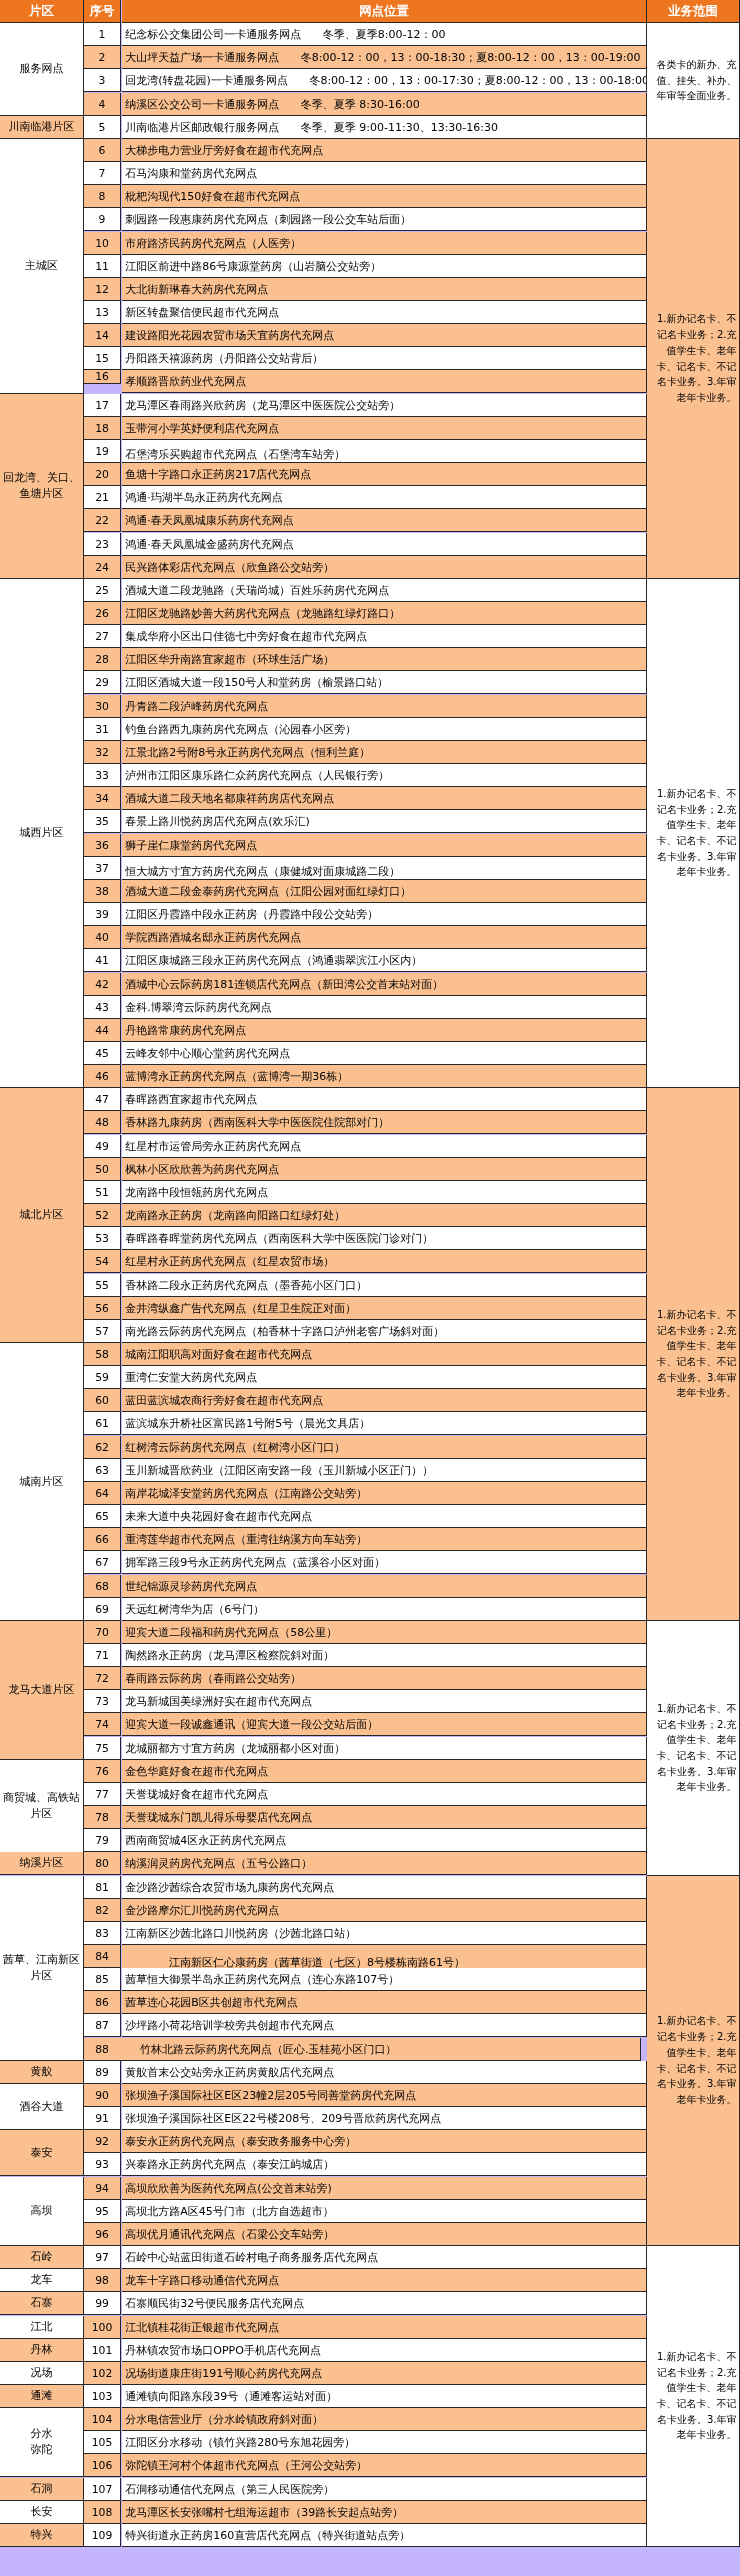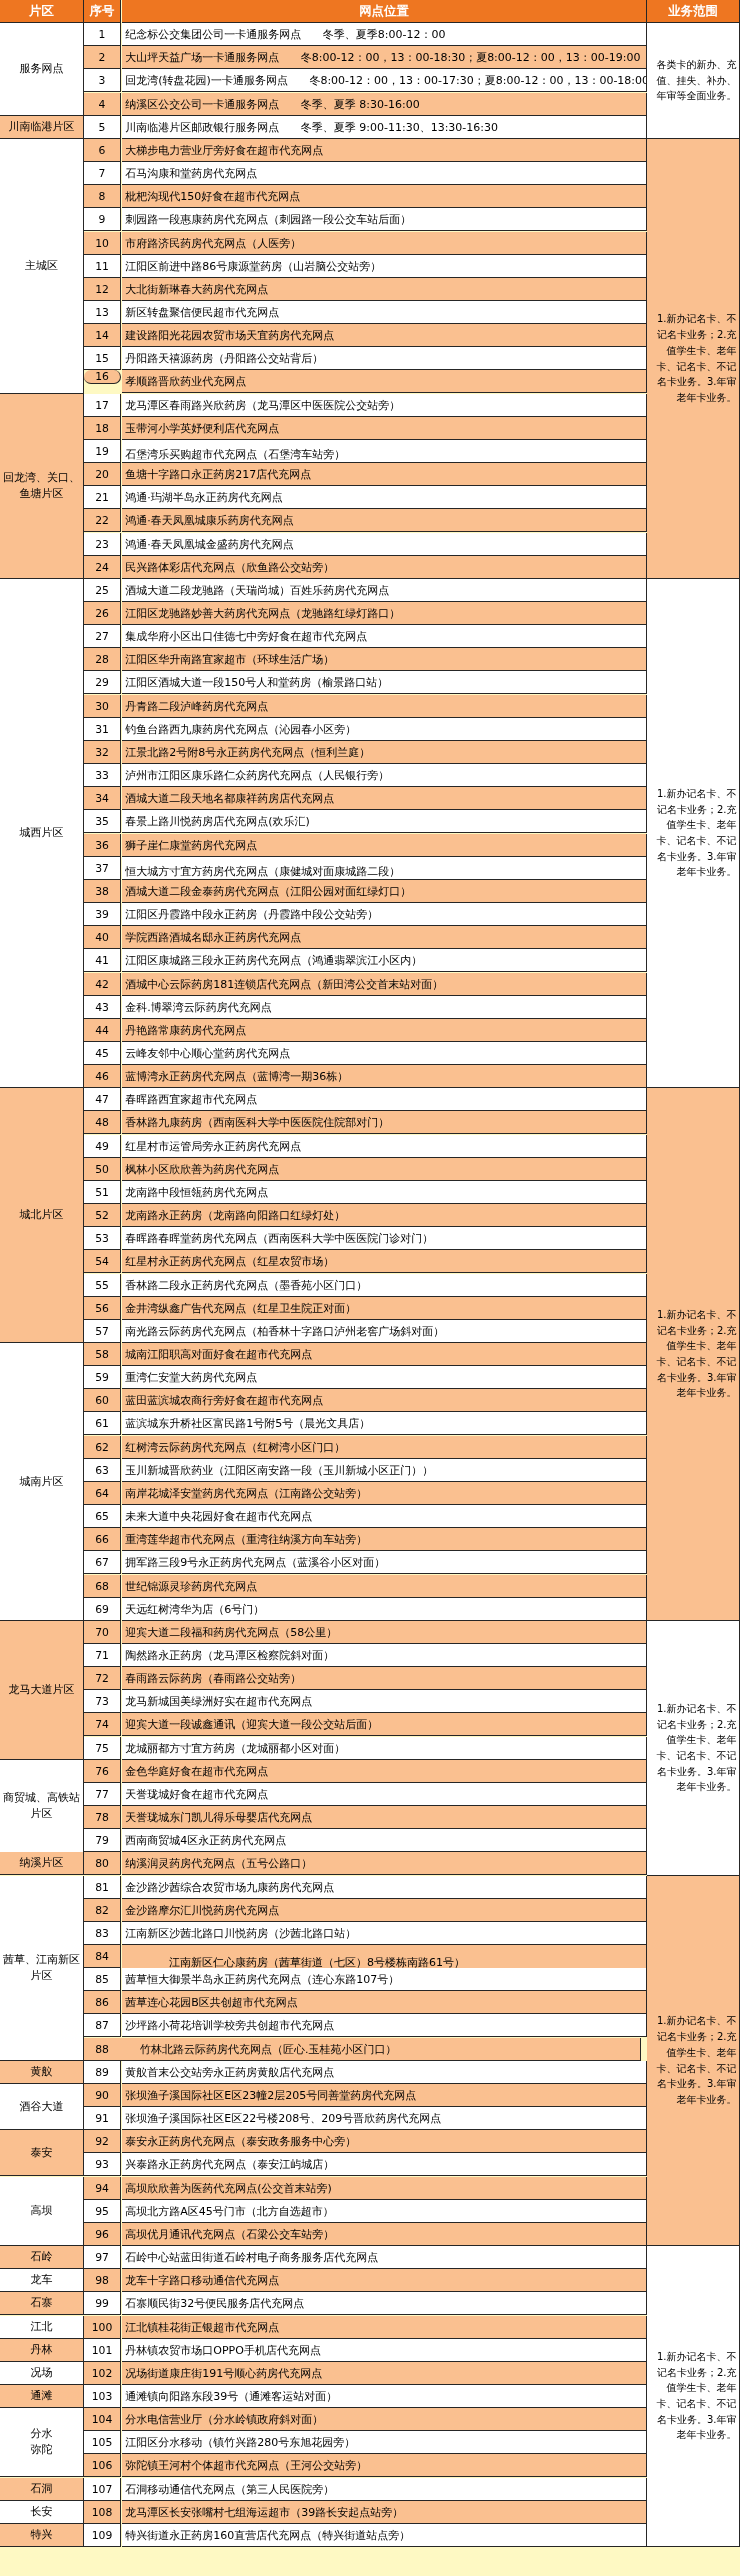--- a/index.html
+++ b/index.html
@@ -4,21 +4,21 @@
 <style>
   :root{
     --header-bg:#EE7621;
     --stripe:#FAC090;
     --grid:#262626;
     --header-text:#FFFFFF;
     --body-text:#000000;
   }
   html,body{margin:0;padding:0;background:#fff;}
   body{width:740px;font-family:"DejaVu Sans","Liberation Sans",sans-serif;color:var(--body-text);}
-  .table{position:relative;width:740px;height:2576px;background:#fef9c3;overflow:hidden;}
+  .table{position:relative;width:740px;height:2576px;background:#c4b5fd;overflow:hidden;}
   .cell{position:absolute;box-sizing:border-box;border-right:0.8px solid var(--grid);border-bottom:0.8px solid var(--grid);background:#fff;}
   .hcell{position:absolute;top:0;height:23px;box-sizing:border-box;border-right:0.8px solid var(--grid);border-bottom:0.8px solid var(--grid);
          background:var(--header-bg);color:var(--header-text);font-weight:bold;font-size:12.4px;
          display:flex;align-items:center;justify-content:center;}
   .no-cell{display:flex;align-items:center;justify-content:center;font-size:10.8px;}
   .loc-cell{display:flex;align-items:center;padding-left:3.3px;font-size:11px;white-space:nowrap;overflow:hidden;}
   .loc-cell .hours{margin-left:21.5px;}
   .district-cell{display:flex;align-items:center;justify-content:center;text-align:center;
                  font-size:11px;line-height:15.7px;white-space:pre-line;padding:0 1.7px;}
   .scope-cell{display:flex;align-items:center;font-size:10px;line-height:15.7px;padding:0 2.5px;text-align:right;}
@@ -90,21 +90,21 @@
       <span>新区转盘聚信便民超市代充网点</span>
     </div>
     <div class="cell no-cell striped" style="left: 84px; top: 324px; width: 37px; height: 23px;">14</div>
     <div class="cell loc-cell striped" style="left: 122px; top: 324px; width: 525px; height: 23px;">
       <span>建设路阳光花园农贸市场天宜药房代充网点</span>
     </div>
     <div class="cell no-cell" style="left: 84px; top: 347px; width: 37px; height: 23px;">15</div>
     <div class="cell loc-cell" style="left: 122px; top: 347px; width: 525px; height: 23px;">
       <span>丹阳路天禧源药房（丹阳路公交站背后）</span>
     </div>
-    <div class="cell no-cell striped" style="left: 84px; top: 370px; width: 37px; height: 14px; border-radius: 8px;">16</div>
+    <div class="cell no-cell striped" style="left: 84px; top: 370px; width: 37px; height: 14px;">16</div>
     <div class="cell loc-cell striped" style="left: 122px; top: 370px; width: 525px; height: 23px;">
       <span>孝顺路晋欣药业代充网点</span>
     </div>
     <div class="cell no-cell" style="left: 84px; top: 394px; width: 37px; height: 23px;">17</div>
     <div class="cell loc-cell" style="left: 122px; top: 394px; width: 525px; height: 23px;">
       <span>龙马潭区春雨路兴欣药房（龙马潭区中医医院公交站旁）</span>
     </div>
     <div class="cell no-cell striped" style="left: 84px; top: 417px; width: 37px; height: 23px;">18</div>
     <div class="cell loc-cell striped" style="left: 122px; top: 417px; width: 525px; height: 23px;">
       <span>玉带河小学英妤便利店代充网点</span>

